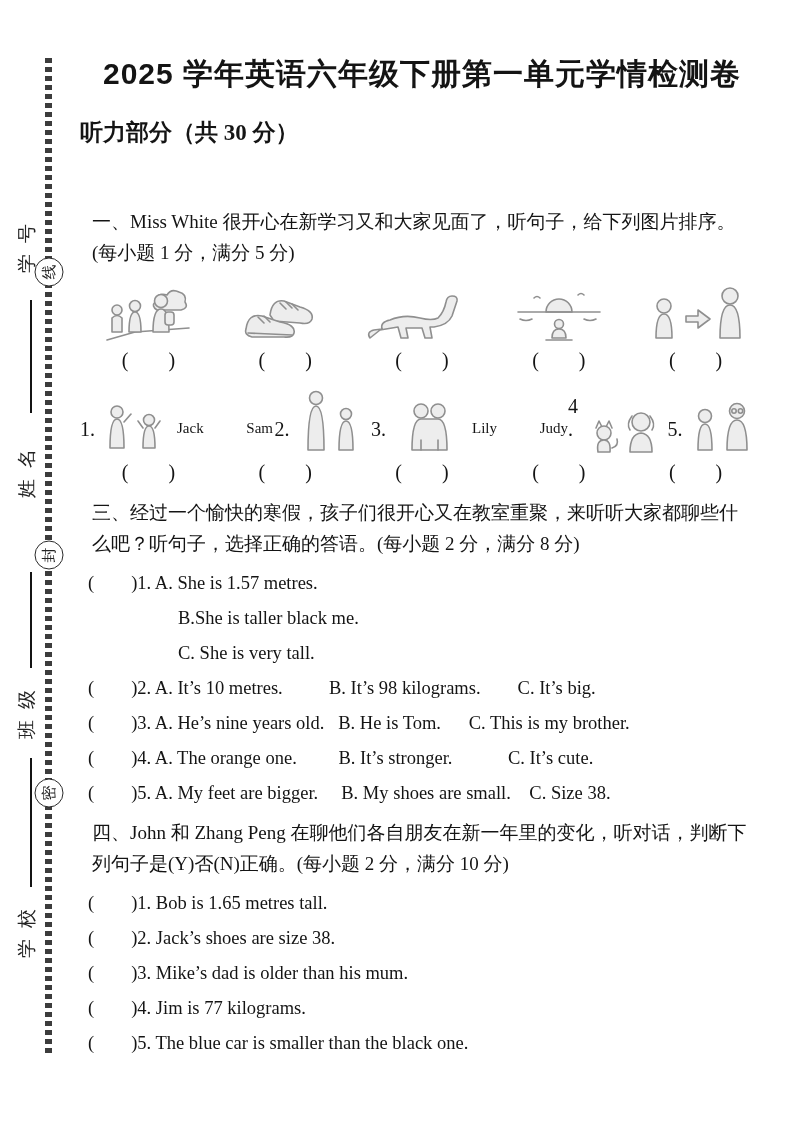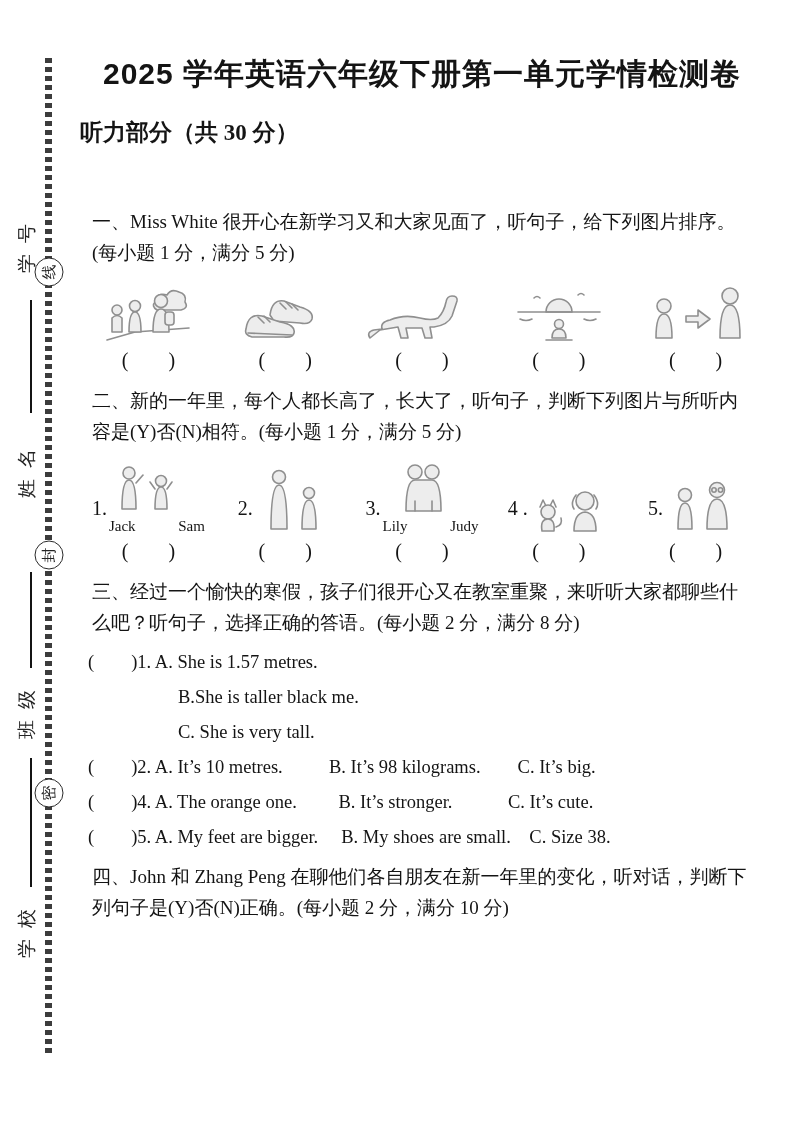--- a/index.html
+++ b/index.html
@@ -21,21 +21,21 @@
     font-family:"Liberation Sans","DejaVu Sans",sans-serif;letter-spacing:1px;}
   .subtitle{margin:0 0 58px;font-size:23px;line-height:30px;font-weight:bold;}
   .sec-head{margin:12px;font-size:19px;line-height:31px;}
   .img-row{display:flex;align-items:flex-end;height:64px;margin:3px 0 2px;}
   .img-cell{flex:1;display:flex;align-items:flex-end;justify-content:center;}
   .bracket-row{display:flex;margin:3px 0 7px;font-size:20px;line-height:26px;}
   .bracket-row span{flex:1;text-align:center;white-space:pre;}
   .row2{display:flex;align-items:flex-end;margin-top:3px;height:76px;}
   .r2cell{flex:1;display:flex;align-items:flex-end;justify-content:center;}
   .r2num{font-size:20px;margin:0 2px 15px 0;}
-  .r2stack{display:flex;flex-direction:column;}
+  .r2stack{display:flex;flex-direction:row;align-items:center;}
   .r2names{display:flex;justify-content:space-between;width:96px;font-size:15px;
     line-height:17px;margin-top:1px;}
   .qline{margin:0 0 11px 8px;font-size:18.5px;line-height:24px;white-space:pre;}
   .indent{padding-left:90px;}
   .qgroup{margin-top:8px;}
   svg .ln{stroke:#8f8f8f;stroke-width:1.6;fill:none;stroke-linecap:round;stroke-linejoin:round;}
   svg .fl{stroke:#8f8f8f;stroke-width:1.6;fill:#ededed;stroke-linejoin:round;}
 </style>
 </head>
 <body>
@@ -115,21 +115,20 @@
       </div>
     </div>
     <div class="bracket-row">
       <span>(        )</span>
       <span>(        )</span>
       <span>(        )</span>
       <span>(        )</span>
       <span>(        )</span>
     </div>
 
-    <p class="sec-head">二、新的一年里，每个人都长高了，长大了，听句子，判断下列图片与所听内容是(Y)否(N)相符。(每小题 1 分，满分 5 分)</p>
     <div class="row2">
       <div class="r2cell">
         <span class="r2num">1.</span>
         <div class="r2stack">
           <svg width="80" height="56" viewBox="0 0 80 56">
             <circle class="fl" cx="20" cy="12" r="6"></circle>
               <path class="ln" d="M27 22 L34 14"></path>
             <path class="fl" d="M13 48 Q13 19 20 19 Q27 19 27 48 Z"></path>
             <circle class="fl" cx="52" cy="20" r="5.5"></circle>
               <path class="ln" d="M46 28 L41 21 M58 28 L63 21"></path>
@@ -202,19 +201,27 @@
       <span>(        )</span>
       <span>(        )</span>
     </div>
 
     <p class="sec-head">三、经过一个愉快的寒假，孩子们很开心又在教室重聚，来听听大家都聊些什么吧？听句子，选择正确的答语。(每小题 2 分，满分 8  分)</p>
     <div class="qgroup">
       <p class="qline">(        )1. A. She is 1.57 metres.</p>
       <p class="qline indent">B.She is taller black me.</p>
       <p class="qline indent">C. She is very tall.</p>
       <p class="qline">(        )2. A. It’s 10 metres.          B. It’s 98 kilograms.        C. It’s big.</p>
+      <p class="qline">(        )3. A. He’s nine years old.   B. He is Tom.      C. This is my brother.</p>
       <p class="qline">(        )4. A. The orange one.         B. It’s stronger.            C. It’s cute.</p>
       <p class="qline">(        )5. A. My feet are bigger.     B. My shoes are small.    C. Size 38.</p>
     </div>
 
     <p class="sec-head">四、John 和 Zhang Peng 在聊他们各自朋友在新一年里的变化，听对话，判断下列句子是(Y)否(N)正确。(每小题 2 分，满分 10  分)</p>
+    <div class="qgroup">
+      <p class="qline">(        )1. Bob is 1.65 metres tall.</p>
+      <p class="qline">(        )2. Jack’s shoes are size 38.</p>
+      <p class="qline">(        )3. Mike’s dad is older than his mum.</p>
+      <p class="qline">(        )4. Jim is 77 kilograms.</p>
+      <p class="qline">(        )5. The blue car is smaller than the black one.</p>
+    </div>
   </div>
 </div>
 
 </body></html>

